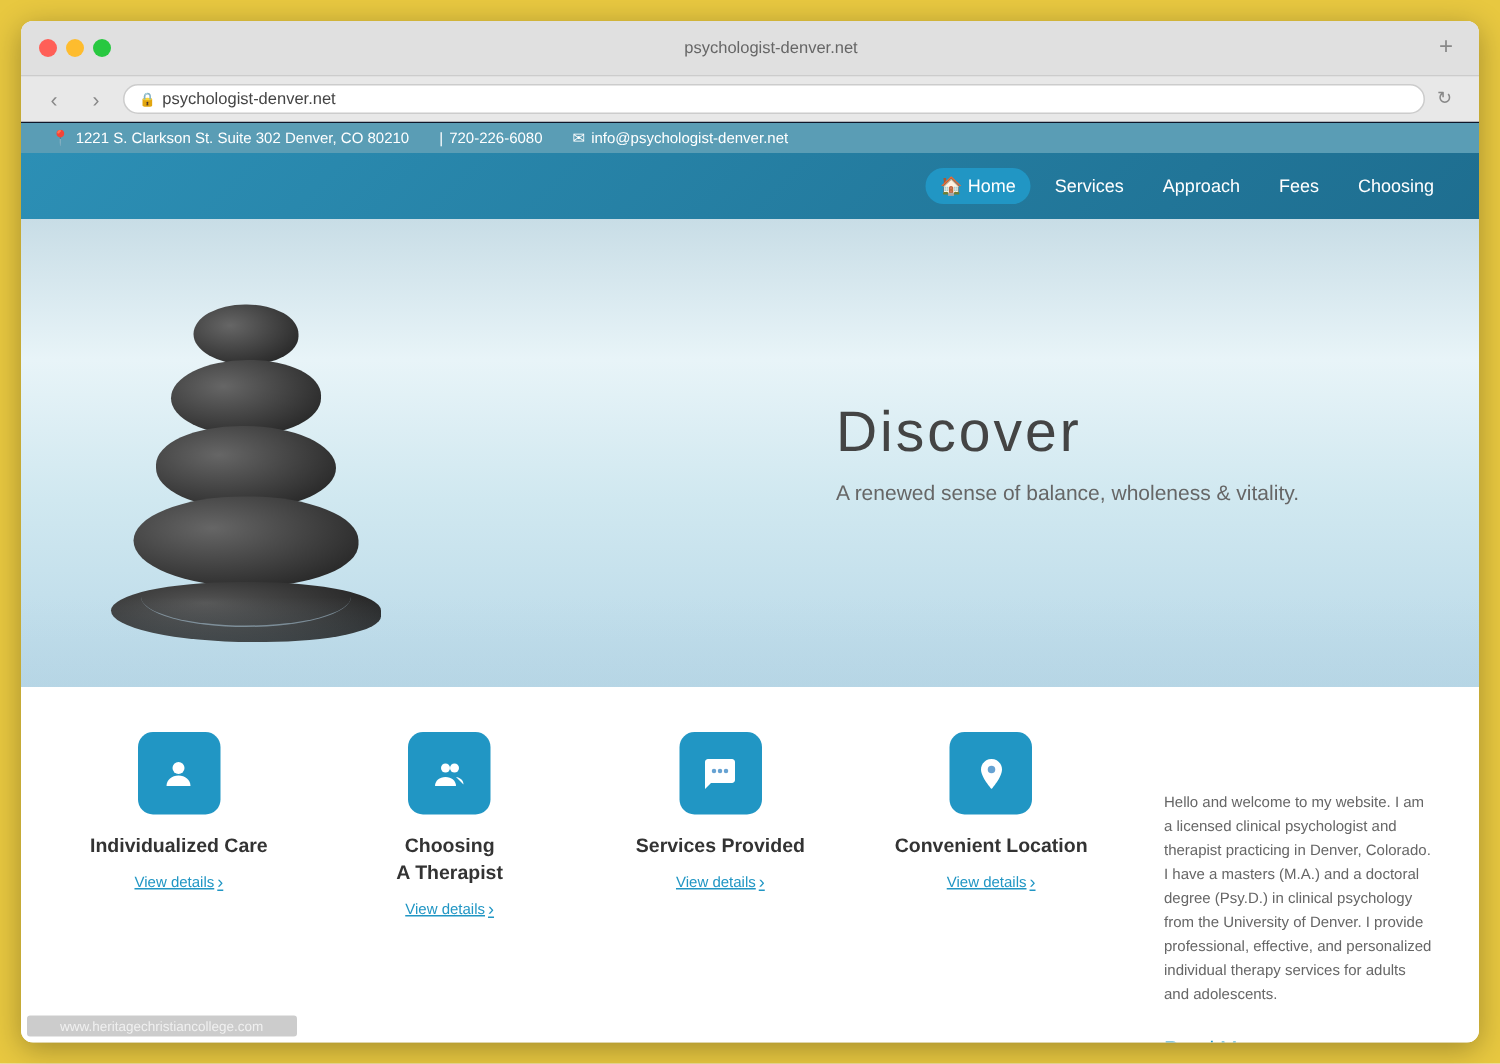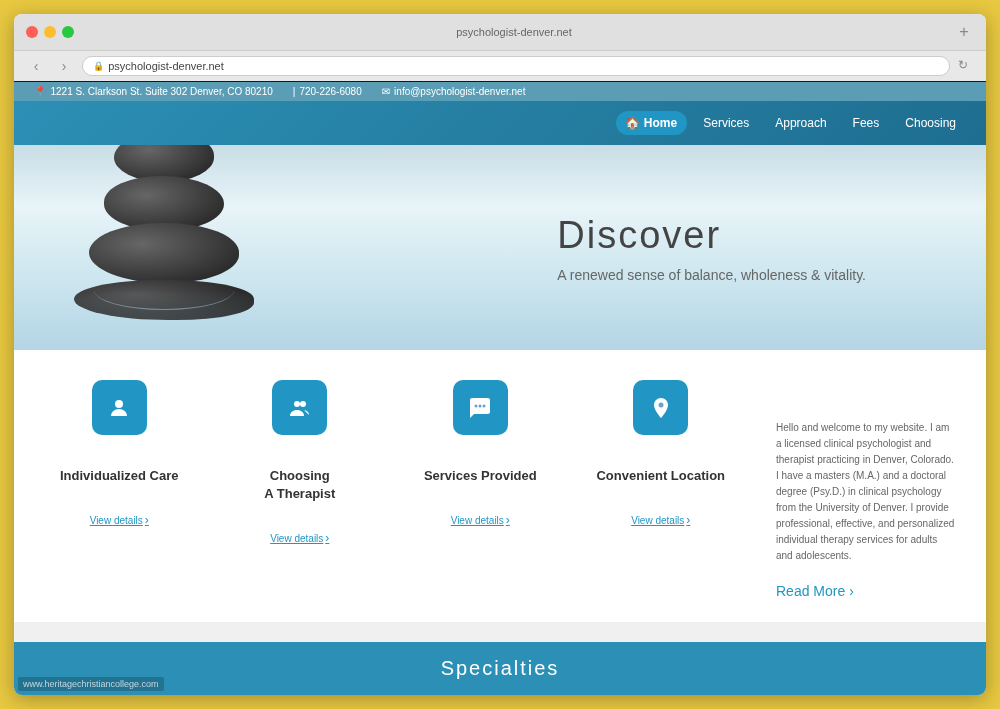--- a/index.html
+++ b/index.html
@@ -148,27 +148,26 @@
       font-size: 12px;
       padding: 5px 10px;
       cursor: pointer;
       border-radius: 3px;
       text-decoration: none;
     }
 
     .nav-item.active {
       background: #2196c4;
       border-radius: 12px;
-      font-weight: bold;
     }
 
     
     .hero-section {
       position: relative;
-      height: 205px;
+      height: 312px;
       overflow: hidden;
       flex-shrink: 0;
       background: linear-gradient(180deg, #c8dde6 0%, #e8f4f8 30%, #d0e8f0 60%, #b8d8e8 100%);
     }
 
     .hero-stones {
       position: absolute;
       left: 60px;
       bottom: 30px;
       display: flex;
@@ -244,21 +243,20 @@
       gap: 30px;
       flex: 1;
     }
 
     .feature-item {
       display: flex;
       flex-direction: column;
       align-items: center;
       text-align: center;
       flex: 1;
-      gap: 20px;
     }
 
     .feature-icon {
       width: 55px;
       height: 55px;
       background: #2196c4;
       border-radius: 10px;
       display: flex;
       align-items: center;
       justify-content: center;
@@ -323,21 +321,21 @@
     }
 
     
     .watermark {
       position: absolute;
       bottom: 18px;
       left: 18px;
       font-size: 9px;
       color: rgba(255,255,255,0.7);
       background: rgba(0,0,0,0.2);
-      padding: 2px 5px;
+      padding: 2px 22px;
       border-radius: 2px;
     }
 
     .website-content {
       flex: 1;
       overflow: hidden;
       display: flex;
       flex-direction: column;
     }
   </style>

